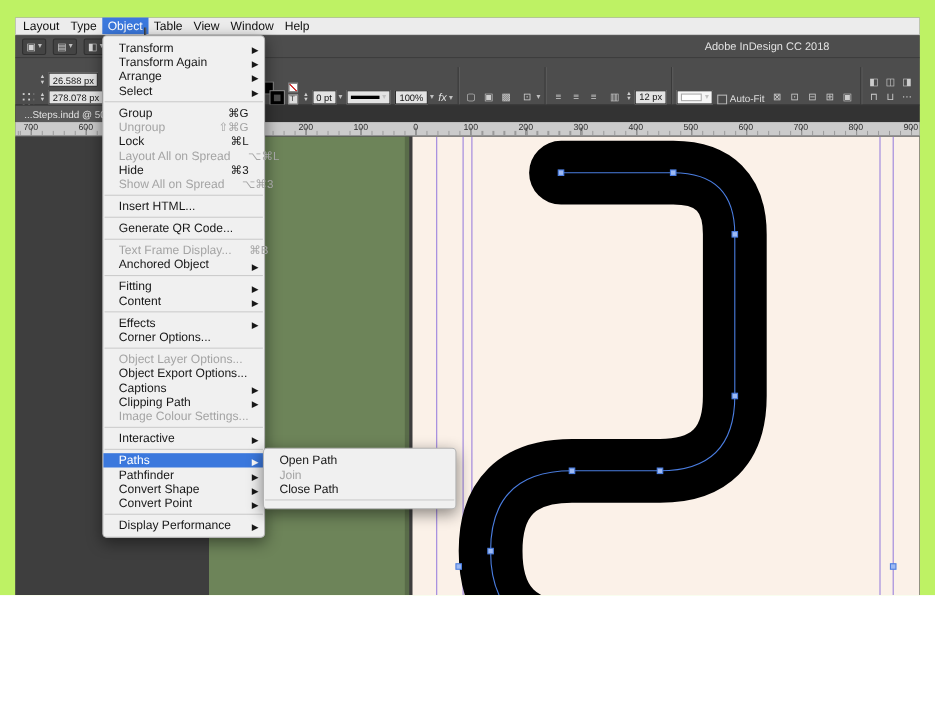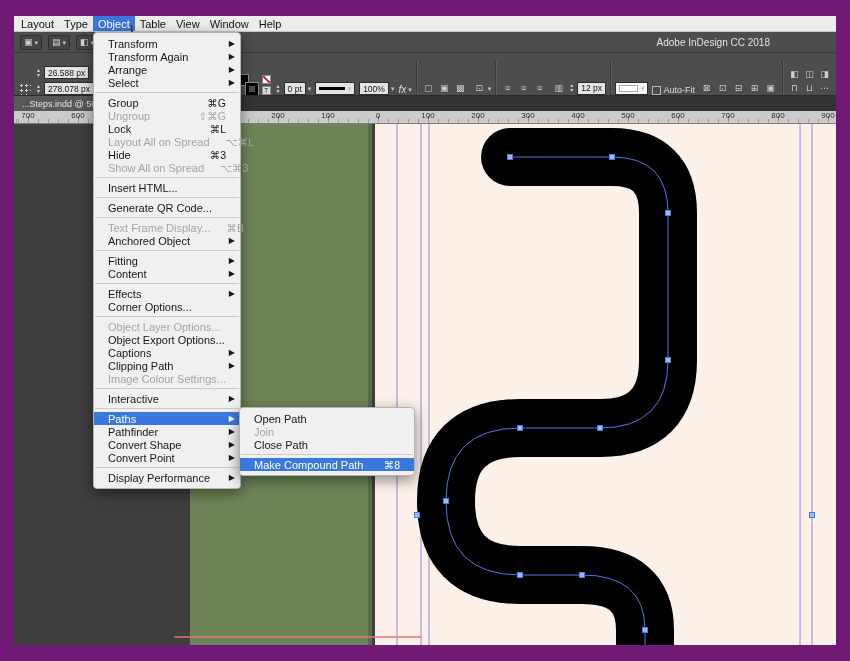--- a/index.html
+++ b/index.html
@@ -9,35 +9,35 @@
     --page_bg:#fbf1e8;
     --adjacent_green:#6d8459;
     --guide_violet:#9b82dd;
     --guide_pink:#e57373;
     --panel_bg:#4d4d4d;
     --menubar_bg:#ececec;
     --menu_bg:#f0f0f0;
   }
   *{box-sizing:border-box;margin:0;padding:0}
   body{background:#fff;font-family:"Liberation Sans","DejaVu Sans",sans-serif}
-  .screen{position:relative;width:850px;height:661px;background:#701a75;overflow:hidden}
+  .screen{position:relative;width:850px;height:541px;background:#bef264;overflow:hidden}
   .app{position:absolute;left:14px;top:16px;width:822px;height:629px;display:flex;flex-direction:column;background:var(--panel_bg)}
 
   
   .menubar{height:16px;background:var(--menubar_bg);border-bottom:1px solid #c6c6c6;display:flex;align-items:stretch;padding-left:2px;font-size:11px;color:#111;flex:0 0 16px}
   .mb-item{display:flex;align-items:center;padding:0 5px;white-space:nowrap;cursor:default}
   .mb-item.active{background:var(--menu_highlight);color:#fff}
 
   
   .approw1{height:21px;flex:0 0 21px;background:var(--panel_bg);border-bottom:1px solid #3a3a3a;display:flex;align-items:center;gap:6px;padding:0 6px;color:#cfcfcf}
   .abwidget{display:flex;align-items:center;gap:2px;height:15px;padding:0 3px;background:#444;border:1px solid #303030;border-radius:2px}
   .abwidget .gl{font-size:9px;color:#d4d4d4;line-height:1}
   .dd{font-size:7px;color:#c0c0c0;line-height:1}
   .dd::after{content:"▾"}
-  .app-title{margin-left:auto;margin-right:60px;font-size:10px;color:#e2e2e2;white-space:nowrap}
+  .app-title{margin-left:auto;margin-right:76px;font-size:10px;color:#e2e2e2;white-space:nowrap}
 
   
   .approw2{height:43px;flex:0 0 43px;background:var(--panel_bg);border-bottom:1px solid #2b2b2b;display:flex;align-items:flex-end;gap:4px;padding:0 4px;overflow:hidden;color:#c9c9c9}
   .vsep{width:1px;height:34px;background:#3a3a3a;box-shadow:1px 0 0 #5e5e5e;flex:0 0 1px}
   .refproxy{width:13px;height:13px;flex:0 0 13px;background-image:radial-gradient(#cfcfcf 1px,transparent 1.2px);background-size:5px 5px;background-position:1px 1px}
   .stackcol{display:flex;flex-direction:column;gap:3px}
   .fldrow{display:flex;align-items:center;gap:2px}
   .stp{display:flex;flex-direction:column;align-items:center;justify-content:center;width:7px}
   .stp::before{content:"▴";font-size:6px;line-height:5px;color:#cfcfcf}
   .stp::after{content:"▾";font-size:6px;line-height:5px;color:#cfcfcf}
@@ -83,21 +83,21 @@
   .guide-v{stroke:var(--guide_violet);stroke-width:1}
   .guide-pink{stroke:var(--guide_pink);stroke-width:1.5}
   .snake{fill:none;stroke:#000;stroke-width:58;stroke-linecap:round;stroke-linejoin:round}
   .sel-line{fill:none;stroke:var(--selection_blue);stroke-width:1}
   .handle{fill:#9db9f2;stroke:var(--selection_blue);stroke-width:1}
 
   
   .menu{position:absolute;background:var(--menu_bg);border:1px solid #b4b4b4;border-radius:4px;box-shadow:0 4px 14px rgba(0,0,0,0.45);padding:4px 0;z-index:100;font-size:11px}
   .object-menu{left:81px;top:16px;width:148px}
   .paths-submenu{left:228px;top:392px;width:176px}
-  .menu-item{display:flex;align-items:center;height:13px;padding:0 5px 0 14px;color:#171717;white-space:nowrap;cursor:default}
+  .menu-item{display:flex;align-items:flex-end;height:13px;padding:0 5px 0 14px;color:#171717;white-space:nowrap;cursor:default}
   .menu-item.disabled{color:#a4a4a4}
   .menu-item.highlighted{background:var(--menu_highlight);color:#fff}
   .mi-label{flex:0 0 auto}
   .mi-short{margin-left:auto;padding-left:16px;color:#171717;font-size:10.5px}
   .menu-item.disabled .mi-short{color:#a4a4a4}
   .menu-item.highlighted .mi-short{color:#fff}
   .mi-arrow{width:9px;text-align:right;font-size:8px;line-height:1}
   .menu-item.has-sub .mi-arrow::after{content:"▶"}
   .menu-sep{height:1px;background:#cccccc;margin:3px 1px}
 </style>
@@ -483,21 +483,16 @@
           <span class="mi-label">Join</span>
           <span class="mi-short"></span>
           <span class="mi-arrow"></span>
         </div>
         <div class="menu-item">
           <span class="mi-label">Close Path</span>
           <span class="mi-short"></span>
           <span class="mi-arrow"></span>
         </div>
         <div class="menu-sep"></div>
-        <div class="menu-item highlighted">
-          <span class="mi-label">Make Compound Path</span>
-          <span class="mi-short">⌘8</span>
-          <span class="mi-arrow"></span>
-        </div>
     </div>
 
   </div>
 </div>
 
 </body></html>

